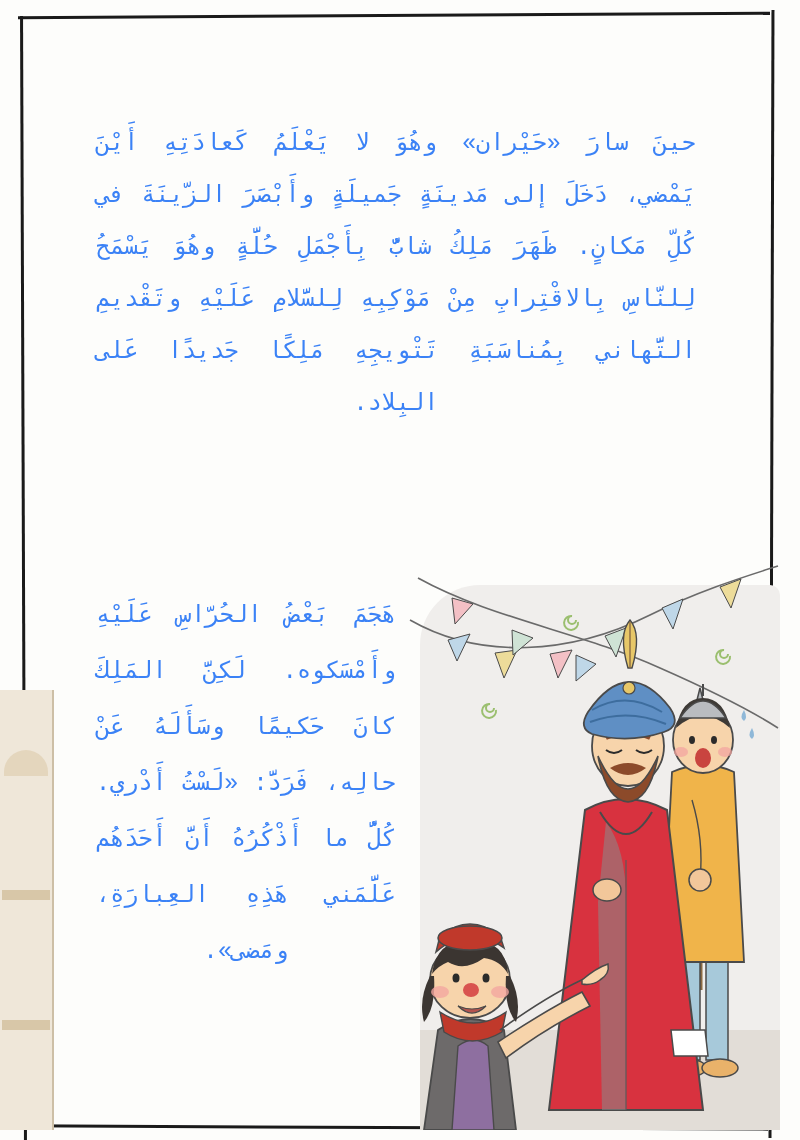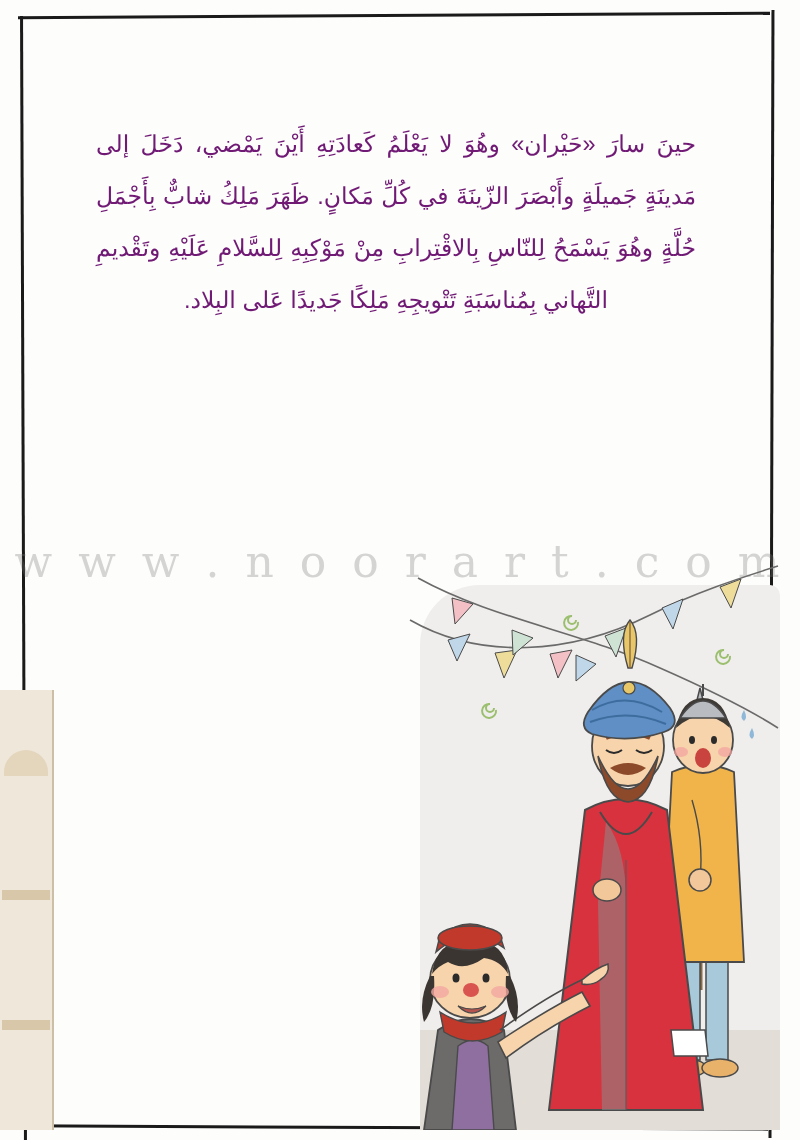--- a/index.html
+++ b/index.html
@@ -53,22 +53,22 @@
     border-top: 3px solid #1a1a1a;
     transform: rotate(0.25deg);
   }
 
   
   .text-block {
     position: absolute;
     direction: rtl;
     text-align: justify;
     text-align-last: center;
-    color: #701a75;
-    font-family: Liberation Sans, sans-serif;
+    color: #3b82f6;
+    font-family: Liberation Mono, monospace;
   }
   #para-1 {
     left: 96px;
     top: 118px;
     width: 600px;
     font-size: 23.5px;
     line-height: 52px;
   }
   #para-2 {
     left: 170px;
@@ -161,22 +161,22 @@
 <body>
 
 <div class="page">
 
   <div class="frame-top"></div>
   <div class="frame-right"></div>
   <div class="frame-left"></div>
   <div class="frame-bottom"></div>
 
   <div class="text-block" id="para-1">حينَ سارَ «حَيْران» وهُوَ لا يَعْلَمُ كَعادَتِهِ أَيْنَ يَمْضي، دَخَلَ إلى مَدينَةٍ جَميلَةٍ وأَبْصَرَ الزّينَةَ في كُلِّ مَكانٍ. ظَهَرَ مَلِكُ شابٌّ بِأَجْمَلِ حُلَّةٍ وهُوَ يَسْمَحُ لِلنّاسِ بِالاقْتِرابِ مِنْ مَوْكِبِهِ لِلسَّلامِ عَلَيْهِ وتَقْديمِ التَّهاني بِمُناسَبَةِ تَتْويجِهِ مَلِكًا جَديدًا عَلى البِلاد.</div>
-
-  <div class="watermark">w w w . n o o r a r t . c o m</div>
+  <div class="text-block" id="para-3">هَجَمَ بَعْضُ الحُرّاسِ عَلَيْهِ وأَمْسَكوه. لَكِنَّ المَلِكَ كانَ حَكيمًا وسَأَلَهُ عَنْ حالِه، فَرَدَّ: «لَسْتُ أَدْري. كُلُّ ما أَذْكُرُهُ أَنَّ أَحَدَهُم عَلَّمَني هَذِهِ العِبارَةِ، ومَضى».</div>
+
 
   <div class="illustration">
     <div class="illo-bg"></div>
     <div class="illo-ground"></div>
 
     <div class="building">
       <div class="b1"></div>
         <div class="b2"></div>
         <div class="b3"></div>
         <div class="b4"></div>

